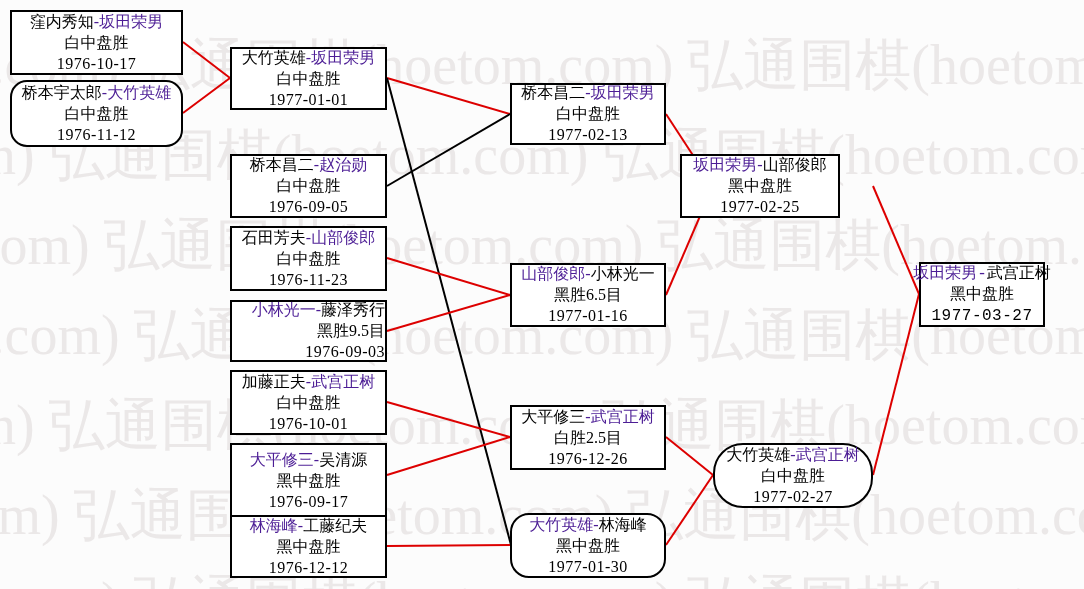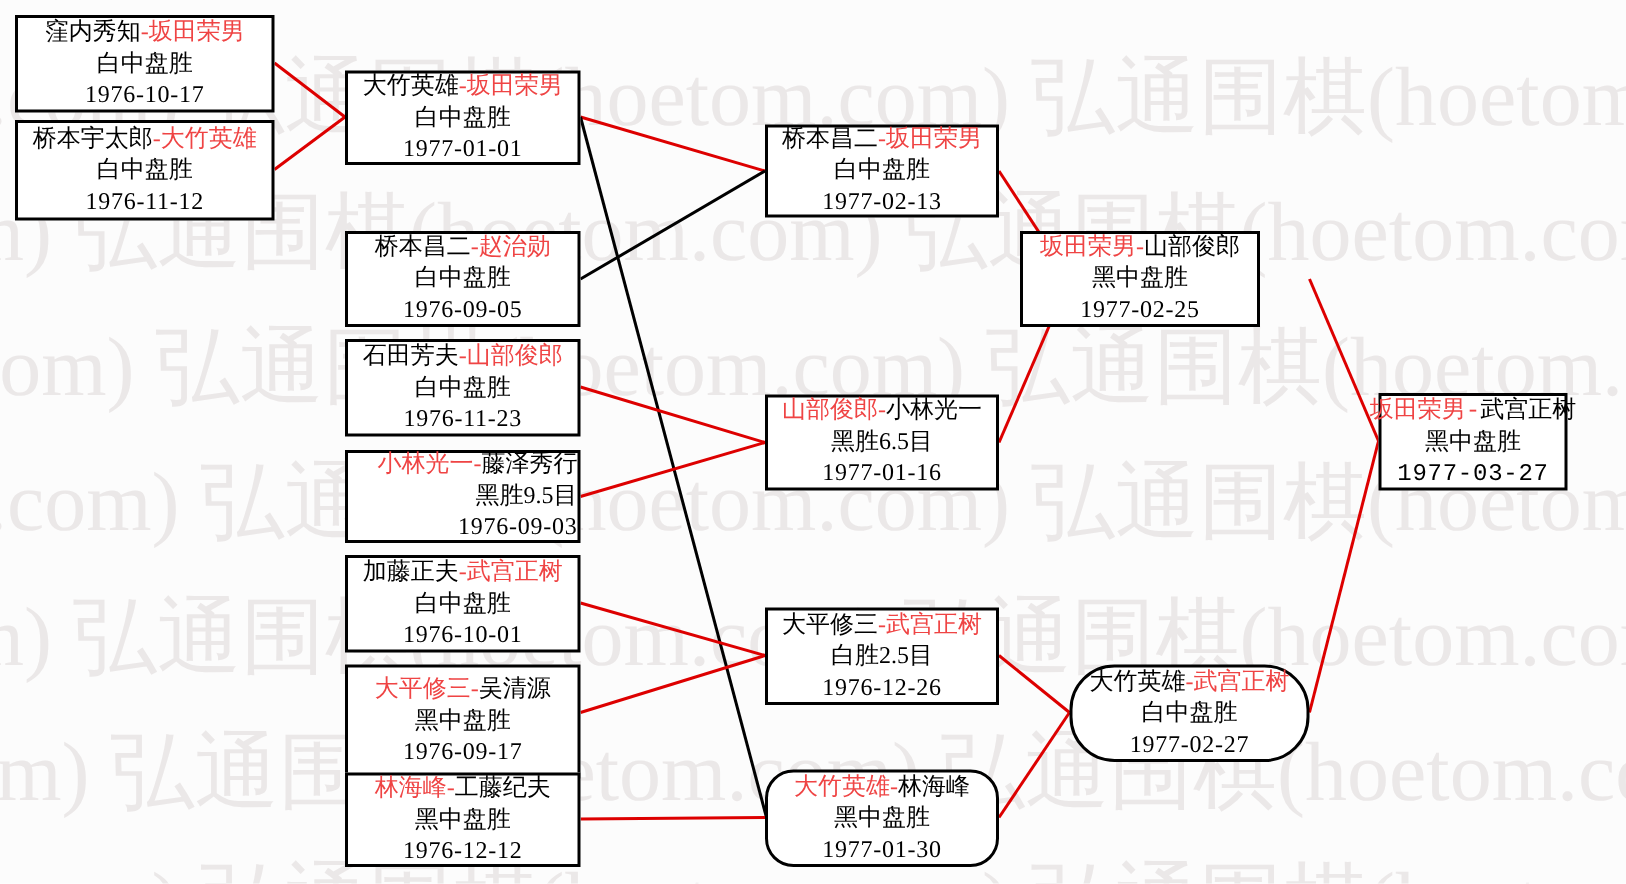--- a/index.html
+++ b/index.html
@@ -32,21 +32,21 @@
     display:flex;
     flex-direction:column;
     justify-content:center;
     align-items:center;
     text-align:center;
     font-size:16px;
     line-height:20px;
     color:#000000;
   }
   .box .names{white-space:nowrap;}
-  .box .red{color:#ef4444;}
+  .box .red{color:#4c1d95;}
   .box .result{margin-top:1px;}
   .box .date{margin-top:1px;letter-spacing:0.5px;}
 </style>
 </head>
 <body>
 
 <div id="stage">
   <div id="watermark">
       <div class="wm-row" style="left: -420px; top: 35px;">弘通围棋(hoetom.com) 弘通围棋(hoetom.com) 弘通围棋(hoetom.com) 弘通围棋(hoetom.com) </div>
       <div class="wm-row" style="left: -505px; top: 125px;">弘通围棋(hoetom.com) 弘通围棋(hoetom.com) 弘通围棋(hoetom.com) 弘通围棋(hoetom.com) </div>
@@ -73,21 +73,21 @@
       <line x1="666" y1="545" x2="713" y2="475" stroke="#dd0000" stroke-width="2"></line>
       <line x1="873" y1="186" x2="919" y2="294" stroke="#dd0000" stroke-width="2"></line>
       <line x1="873" y1="475" x2="919" y2="294" stroke="#dd0000" stroke-width="2"></line>
     </svg>
 
 <div class="box" style="left: 10px; top: 10px; width: 173px; height: 65px;">
       <div class="names"><span class="">窪内秀知</span><span class="red">-坂田荣男</span></div>
       <div class="result">白中盘胜</div>
       <div class="date">1976-10-17</div>
     </div>
-    <div class="box" style="left: 10px; top: 80px; width: 173px; height: 67px;">
+    <div class="box" style="left: 10px; top: 80px; width: 173px; height: 67px; border-radius: 17px;">
       <div class="names"><span class="">桥本宇太郎</span><span class="red">-大竹英雄</span></div>
       <div class="result">白中盘胜</div>
       <div class="date">1976-11-12</div>
     </div>
     <div class="box" style="left: 230px; top: 47px; width: 157px; height: 63px;">
       <div class="names"><span class="">大竹英雄</span><span class="red">-坂田荣男</span></div>
       <div class="result">白中盘胜</div>
       <div class="date">1977-01-01</div>
     </div>
     <div class="box" style="left: 230px; top: 154px; width: 157px; height: 64px;">

